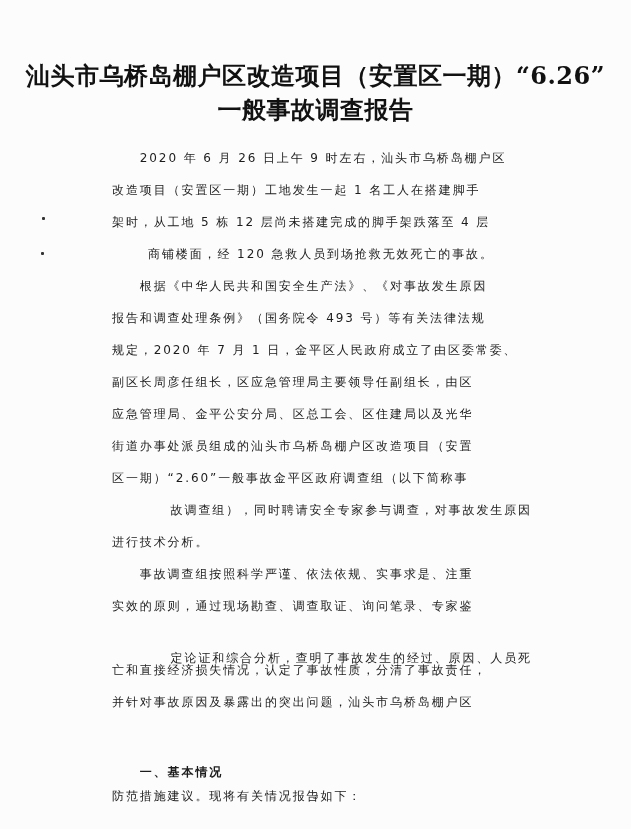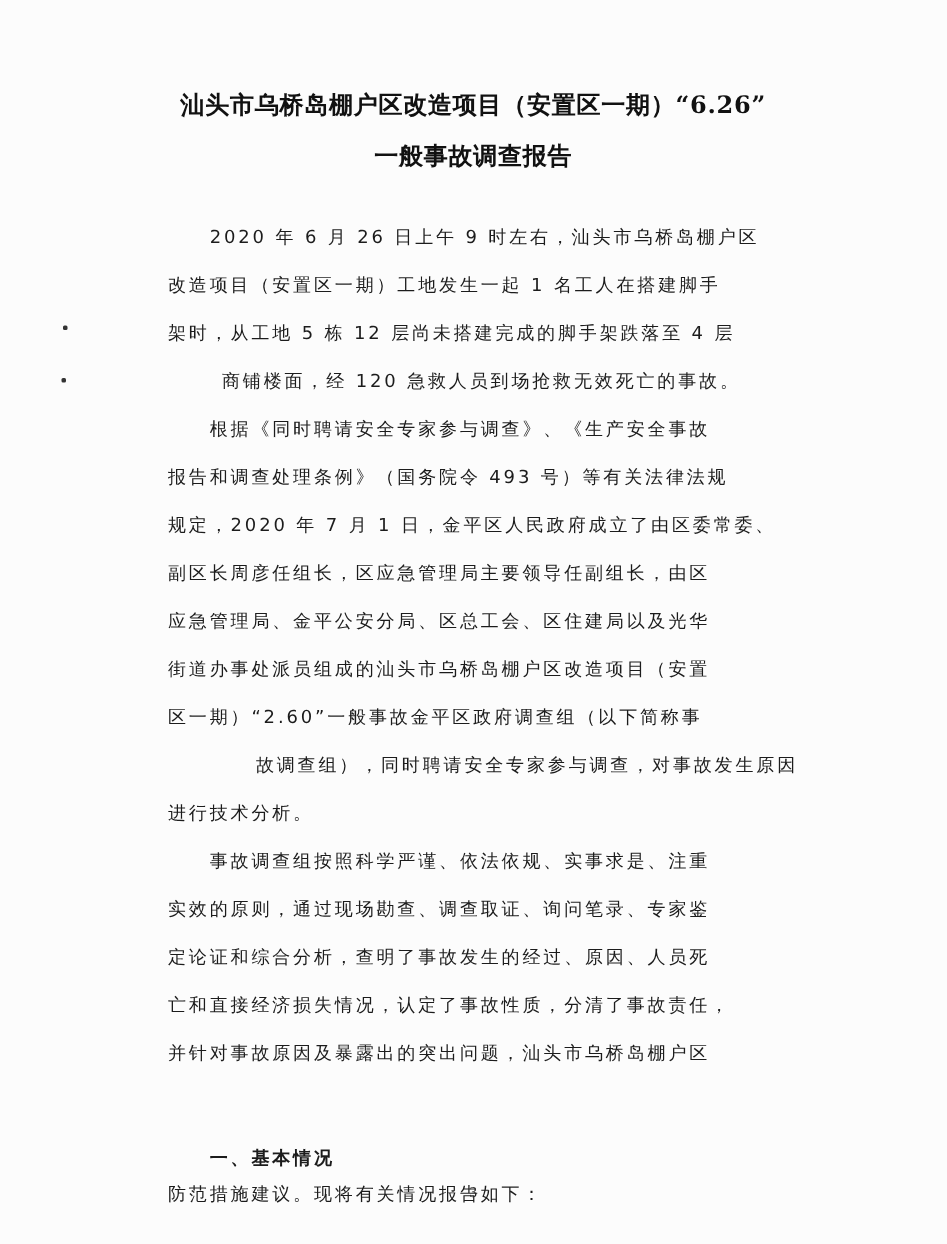--- a/index.html
+++ b/index.html
@@ -3,21 +3,21 @@
 <meta charset="utf-8">
 <style>
   html, body { margin:0; padding:0; }
   body {
     width:631px; height:829px; background:#fbfbfb; position:relative; overflow:hidden;
     font-family:"DejaVu Serif", serif; color:#1a1a1a;
   }
   .page { position:absolute; left:0; top:0; width:631px; height:829px; background:#fcfcfc; }
   .title {
     position:absolute; left:0; width:631px; text-align:center;
-    font-family:"DejaVu Serif", serif; font-weight:bold; font-size:16px; letter-spacing:0.5px; color:#111;
+    font-family:"DejaVu Serif", serif; font-weight:bold; font-size:24px; letter-spacing:0.5px; color:#111;
   }
   .title.l1 { top:60px; }
   .title.l2 { top:94px; }
   .line {
     position:absolute; left:112px; width:420px;
     font-family:"DejaVu Sans", sans-serif; font-size:12px; letter-spacing:1.9px; white-space:nowrap; color:#1c1c1c;
   }
   .heading { font-weight:bold;margin-top:12px; }
   .pagenum { position:absolute; left:0; width:631px; top:762px; text-align:center; font-family:"Liberation Serif", serif; font-size:10px; color:#222; }
   .mark { position:absolute; width:3px; height:3px; background:#333; border-radius:1px; }
@@ -30,33 +30,33 @@
   <div class="mark" style="left:41px;top:252px;"></div>
 
   <div class="title l1">汕头市乌桥岛棚户区改造项目（安置区一期）“6.26”</div>
   <div class="title l2">一般事故调查报告</div>
 
   <div class="line" style="top:150px;">　　2020 年 6 月 26 日上午 9 时左右，汕头市乌桥岛棚户区</div>
   <div class="line" style="top:182px;">改造项目（安置区一期）工地发生一起 1 名工人在搭建脚手</div>
   <div class="line" style="top:214px;">架时，从工地 5 栋 12 层尚未搭建完成的脚手架跌落至 4 层</div>
   <div class="line" style="top:246px;margin-left:36px;">商铺楼面，经 120 急救人员到场抢救无效死亡的事故。</div>
 
-  <div class="line" style="top:278px;">　　根据《同时聘请安全专家参与调查》、《生产安全事故</div>
+  <div class="line" style="top:278px;">　　根据《中华人民共和国安全生产法》、《对事故发生原因</div>
   <div class="line" style="top:310px;">报告和调查处理条例》（国务院令 493 号）等有关法律法规</div>
   <div class="line" style="top:342px;">规定，2020 年 7 月 1 日，金平区人民政府成立了由区委常委、</div>
   <div class="line" style="top:374px;">副区长周彦任组长，区应急管理局主要领导任副组长，由区</div>
   <div class="line" style="top:406px;">应急管理局、金平公安分局、区总工会、区住建局以及光华</div>
   <div class="line" style="top:438px;">街道办事处派员组成的汕头市乌桥岛棚户区改造项目（安置</div>
   <div class="line" style="top:470px;">区一期）“2.60”一般事故金平区政府调查组（以下简称事</div>
   <div class="line" style="top:502px;text-align:right;">故调查组），同时聘请安全专家参与调查，对事故发生原因</div>
   <div class="line" style="top:534px;">进行技术分析。</div>
 
   <div class="line" style="top:598px;">实效的原则，通过现场勘查、调查取证、询问笔录、专家鉴</div>
   <div class="line" style="top:566px;">　　事故调查组按照科学严谨、依法依规、实事求是、注重</div>
-  <div class="line" style="top:630px;">定论证和综合分析，查明了事故发生的经过、原因、人员死</div>
+  <div class="line" style="top:650px;text-align:right;">定论证和综合分析，查明了事故发生的经过、原因、人员死</div>
   <div class="line" style="top:662px;">亡和直接经济损失情况，认定了事故性质，分清了事故责任，</div>
   <div class="line" style="top:694px;">并针对事故原因及暴露出的突出问题，汕头市乌桥岛棚户区</div>
   <div class="line" style="top:758px;margin-top:30px;">防范措施建议。现将有关情况报告如下：</div>
 
   <div class="line heading" style="top:752px;left:112px;">　　一、基本情况</div>
 
   <div class="pagenum" style="top:790px;">3</div>
 </div>
 
 </body></html>

